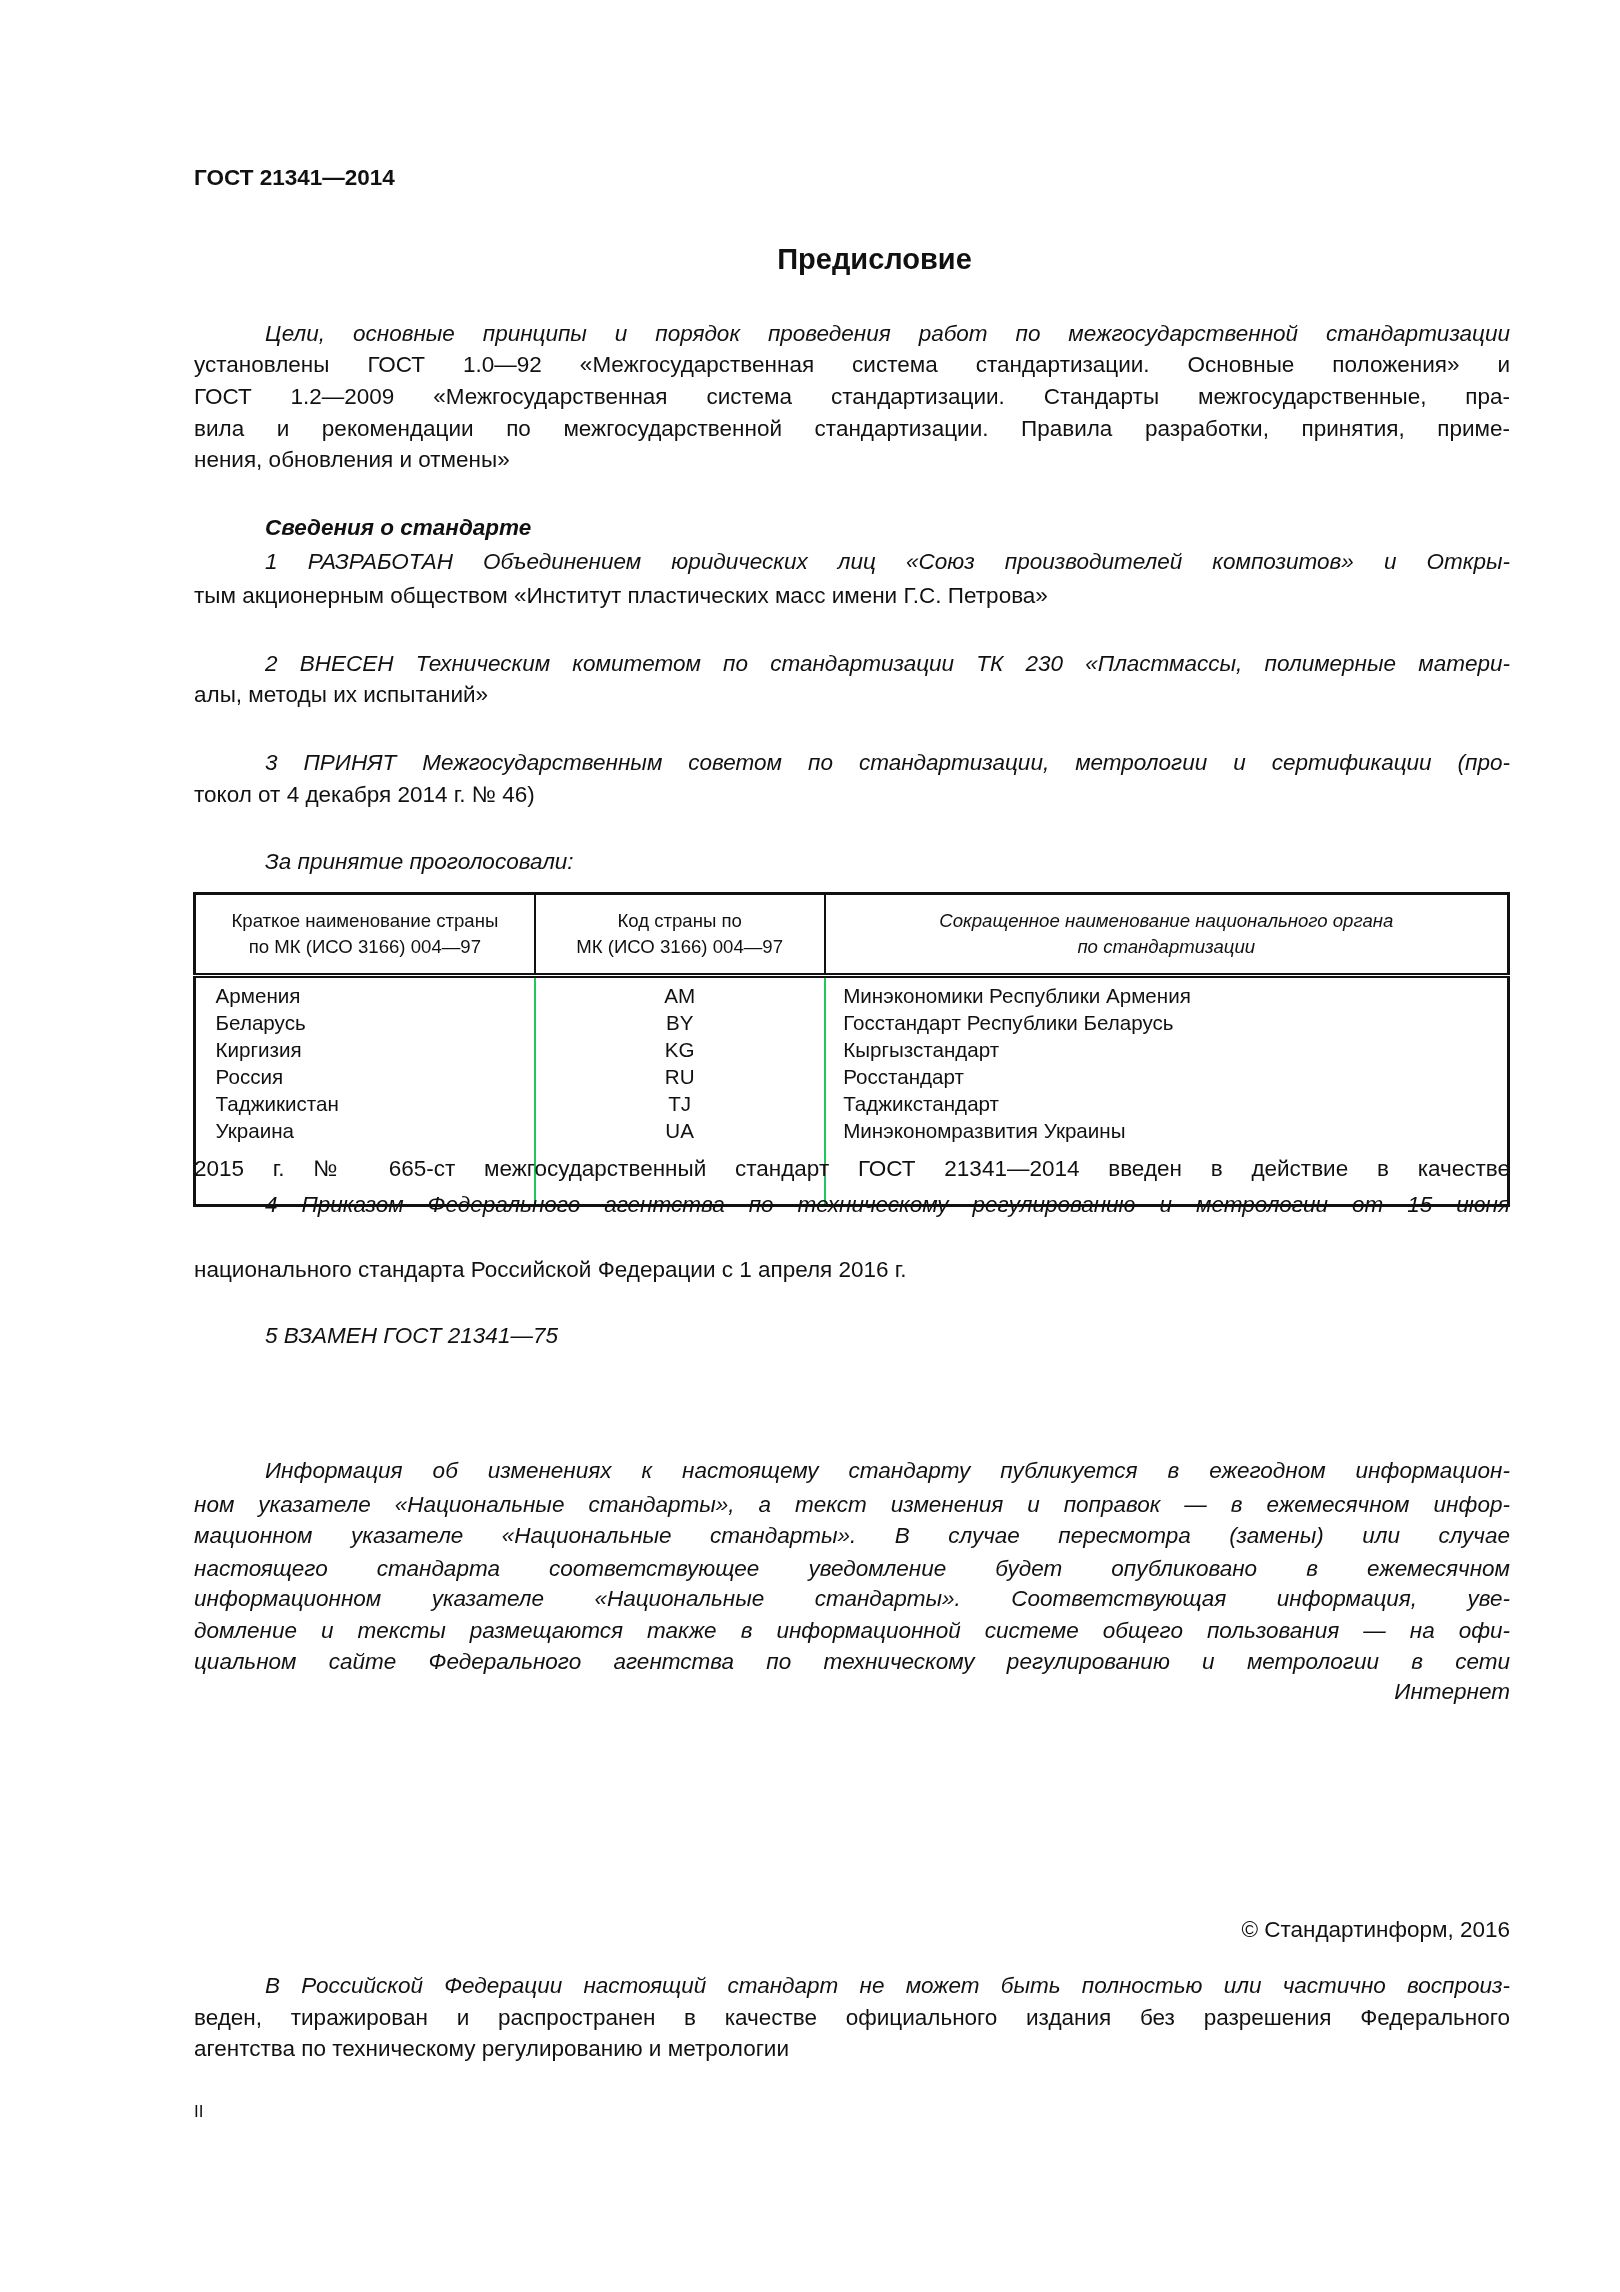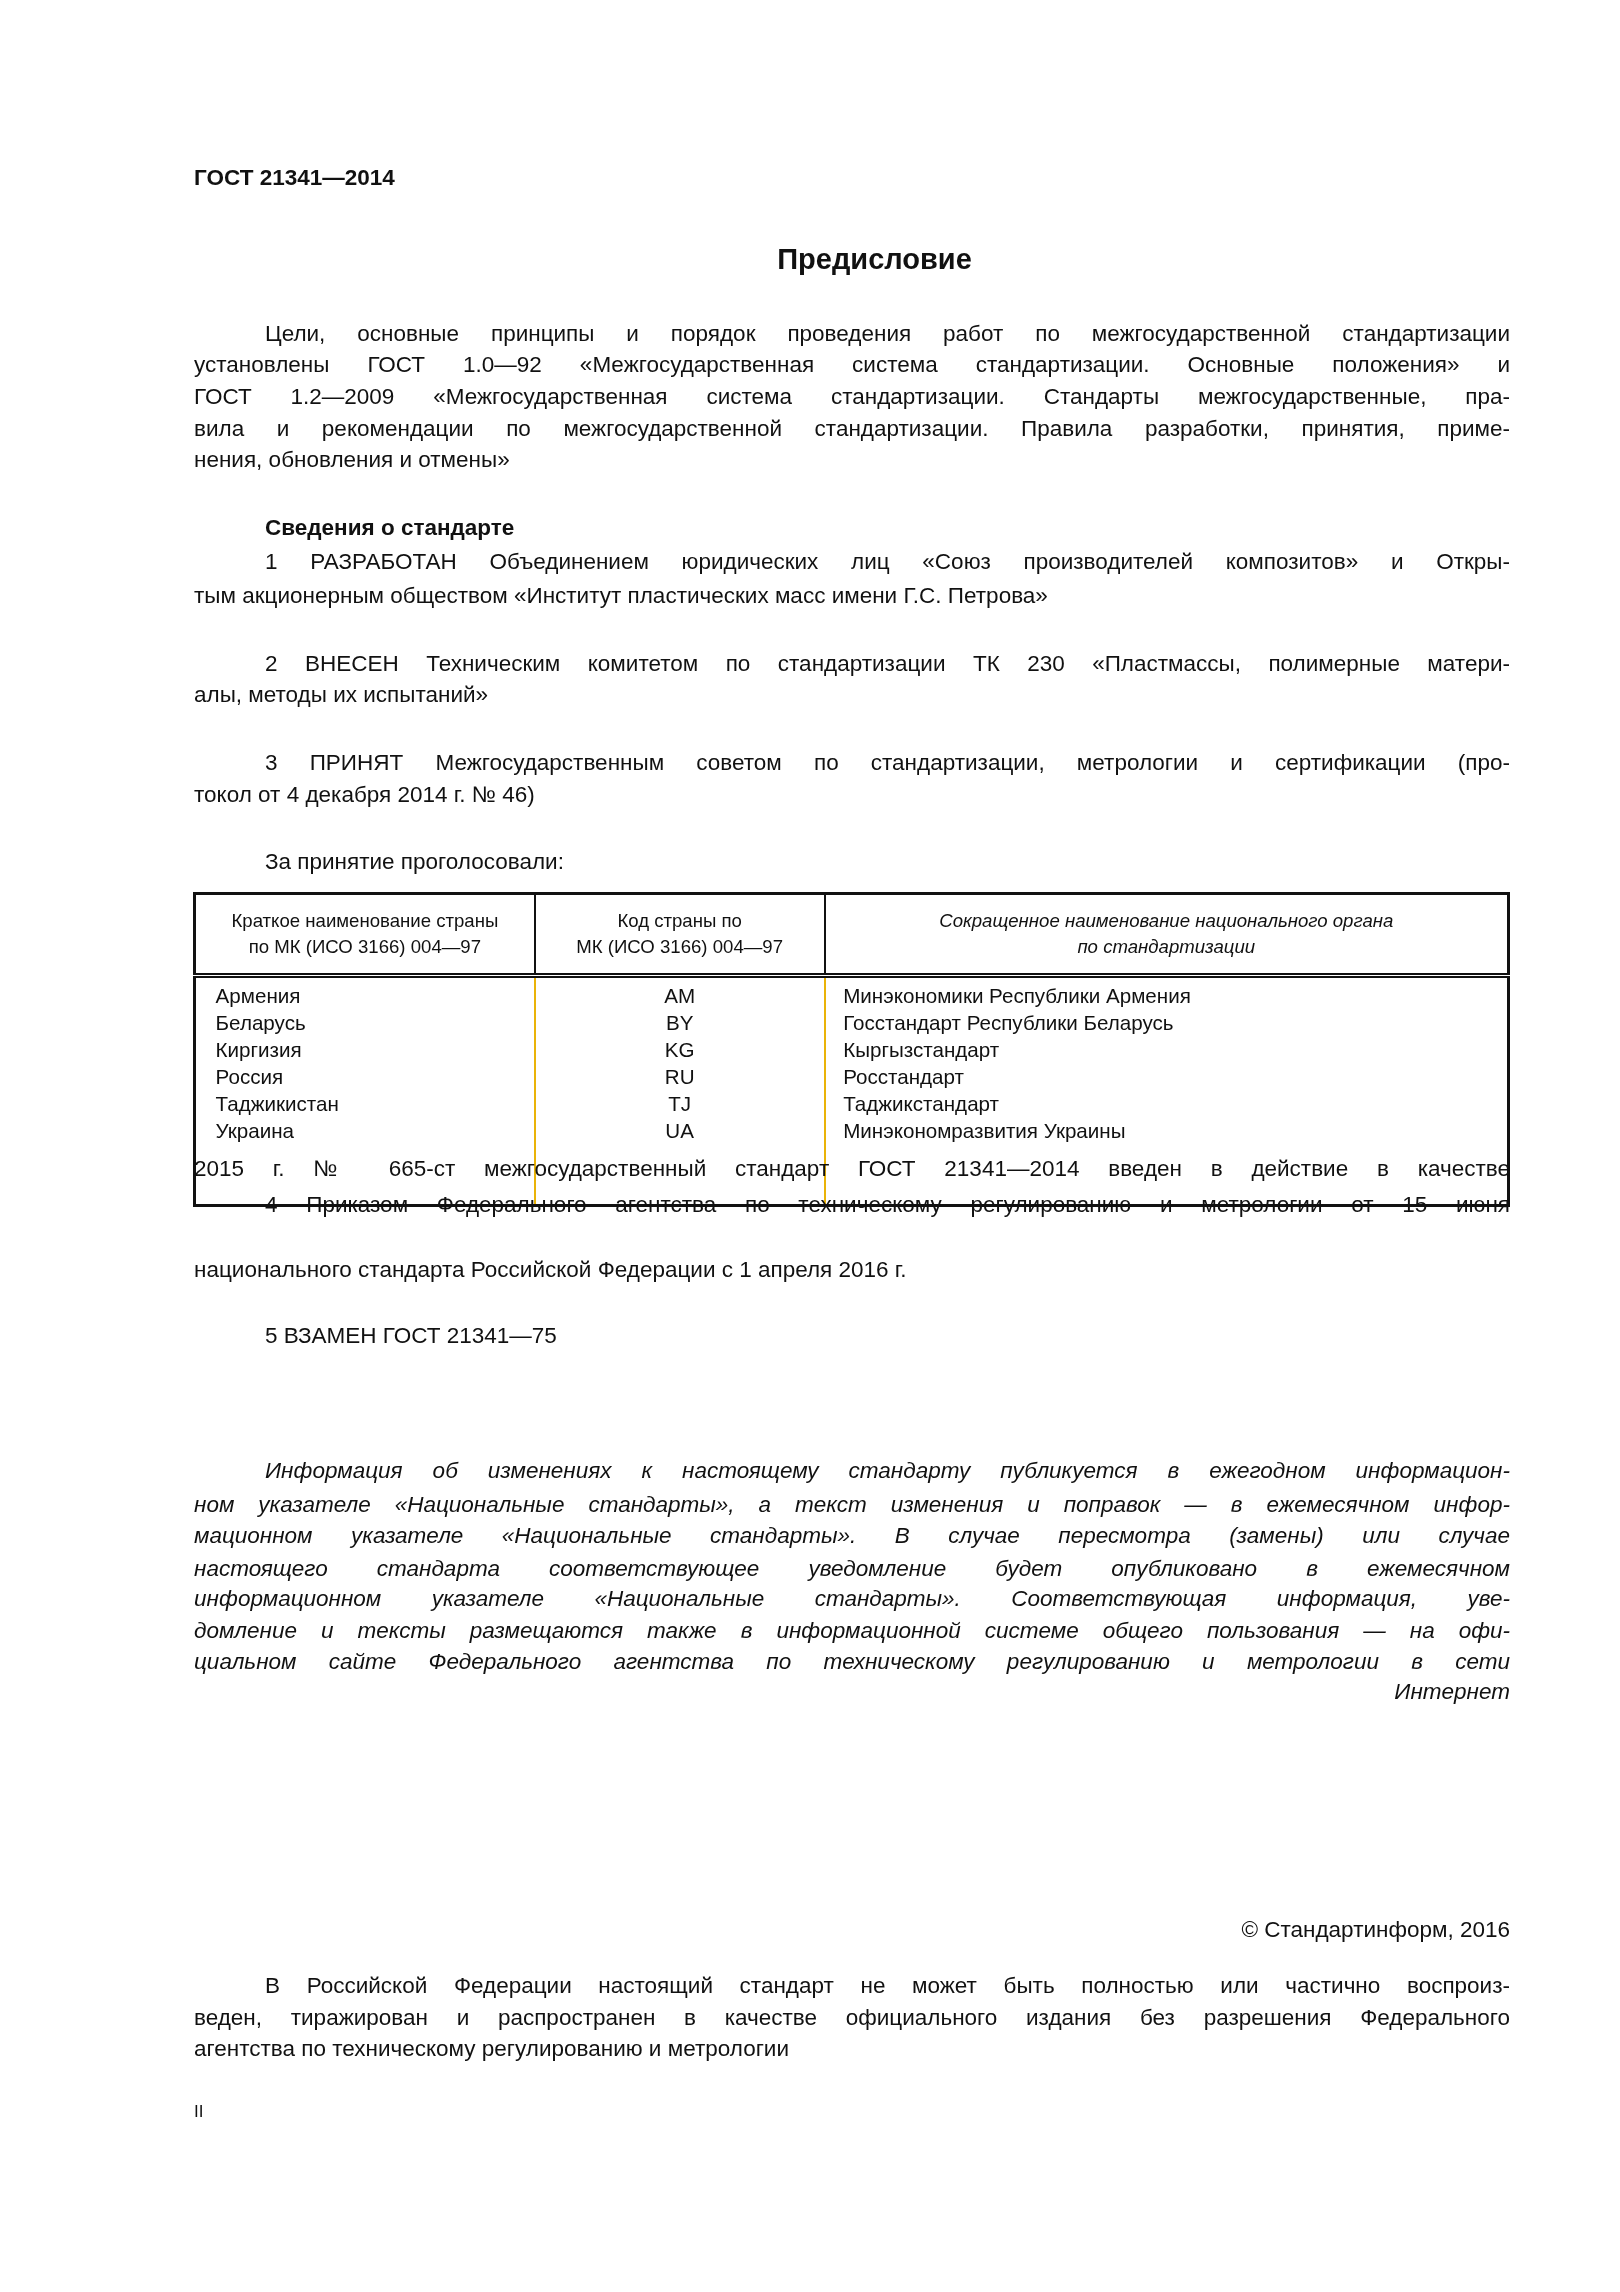--- a/index.html
+++ b/index.html
@@ -3,35 +3,35 @@
 <meta charset="utf-8">
 <style>
   html, body { margin: 0; padding: 0; background: #ffffff; }
   body {
     width: 1620px; height: 2293px; position: relative; overflow: hidden;
     font-family: "Liberation Sans", sans-serif; color: #111111;
   }
   .abs { position: absolute; }
   .line { position: absolute; left: 194px; width: 1316px; font-size: 22.5px; line-height: 31px; white-space: nowrap; }
   .just { text-align: justify; text-align-last: justify; white-space: normal; }
-  .ind { padding-left: 71px; box-sizing: border-box; }
+  .ind { padding-left: 71px; box-sizing: border-box; font-style: italic; }
   .it { font-style: italic; text-align: right; }
   .b { font-weight: bold; }
   .doc-code { left: 194px; top: 165px; font-size: 22.5px; font-weight: bold; }
   .title { left: 0; width: 1504px; top: 243px; text-align: center; font-size: 29px; font-weight: bold; padding-left: 245px; box-sizing: border-box; }
   table.vote {
     position: absolute; left: 193px; top: 892px; width: 1317px; height: 315px;
     border-collapse: collapse; border: 3.9px solid #111;
   }
   table.vote th {
     font-weight: normal; font-size: 18.6px; line-height: 26.5px; text-align: center;
     height: 78px; border-right: 2px solid #111; border-bottom: 5.9px double #111; padding: 0 3.9px;
   }
   table.vote th:last-child { border-right: none; font-style: italic; }
-  table.vote td { font-size: 20.6px; line-height: 27px; border-right: 2px solid #eab308; vertical-align: top; padding: 3.9px 0 0 19.6px; }
+  table.vote td { font-size: 20.6px; line-height: 27px; border-right: 2px solid #22c55e; vertical-align: top; padding: 3.9px 0 0 19.6px; }
   table.vote td:last-child { border-right: none; padding-left: 17.6px; }
   table.vote td.code { text-align: center; padding-left: 0; }
   .copyright { right: 110px; top: 1917px; font-size: 22.5px; text-align: right; }
   .page-num { left: 194px; top: 2102px; font-size: 17px; }
 </style>
 </head>
 <body>
 
 <div class="abs doc-code">ГОСТ 21341—2014</div>
 <div class="abs title">Предисловие</div>

